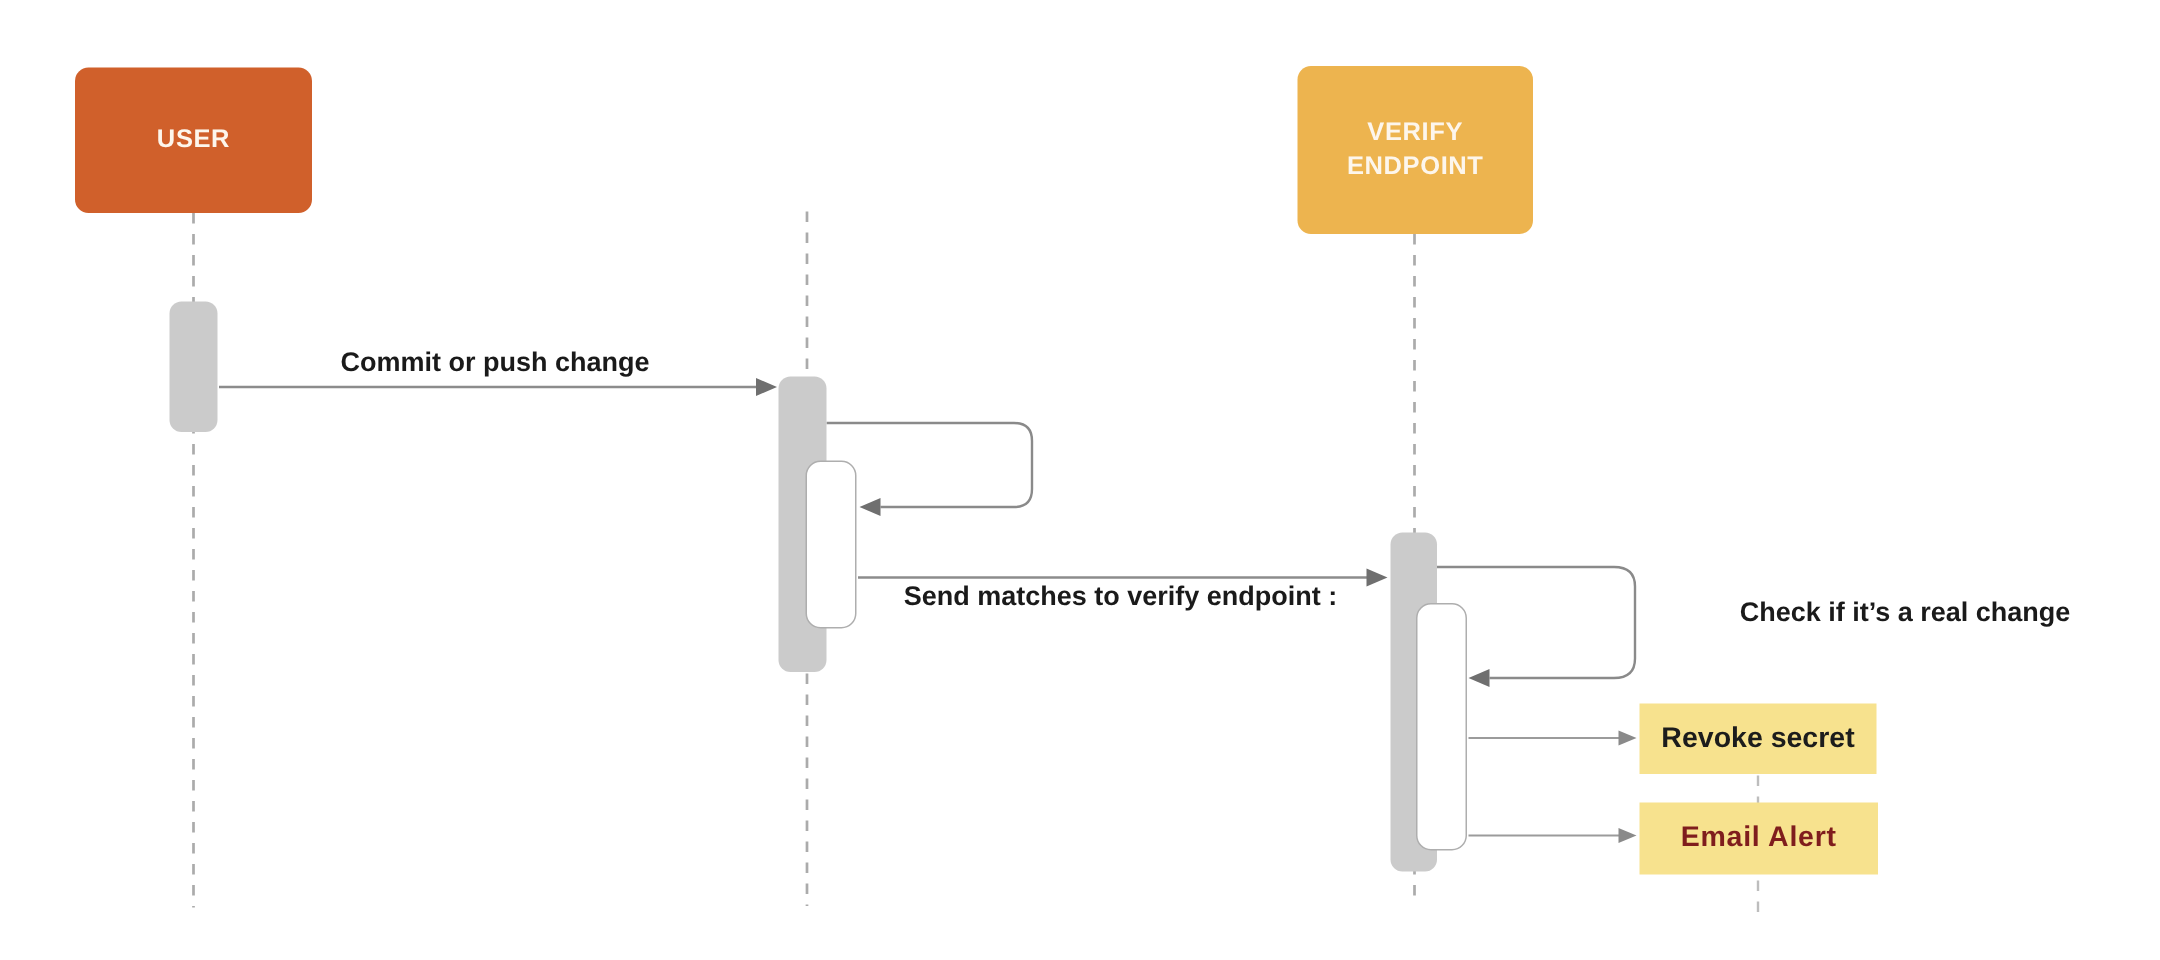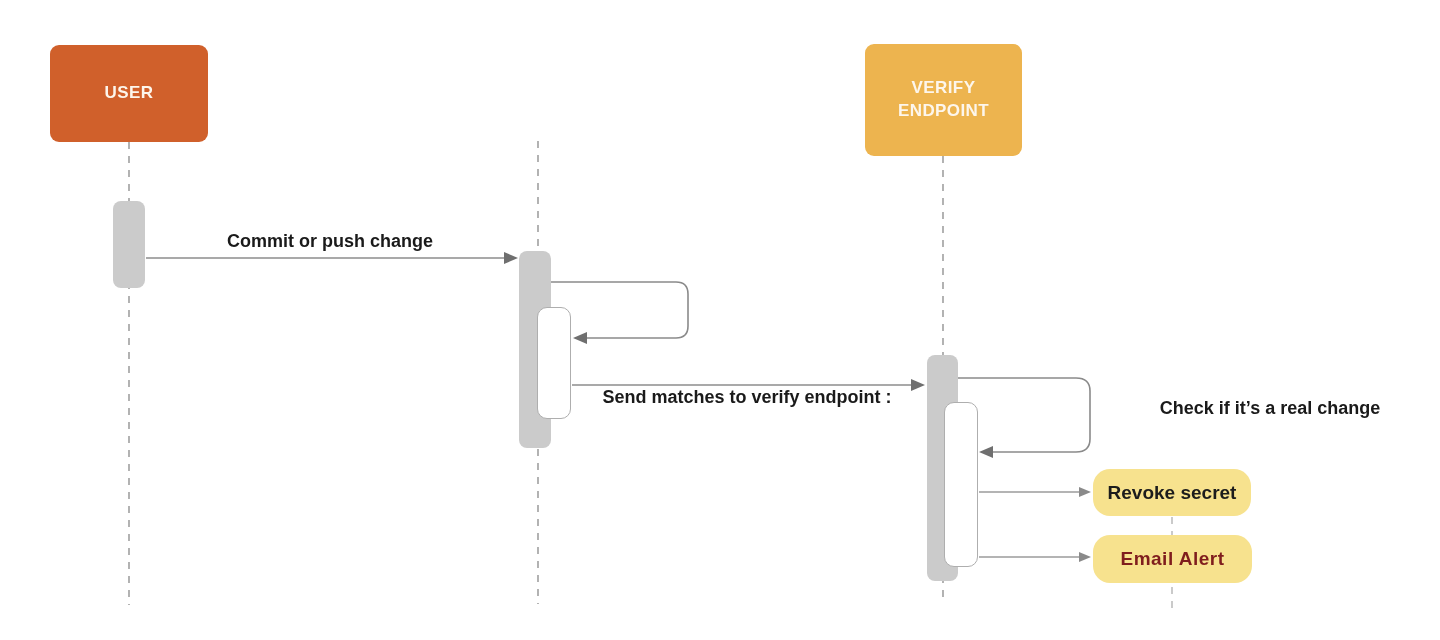--- a/index.html
+++ b/index.html
@@ -72,21 +72,21 @@
   }
   .lbl-commit { left: 160px;  top: 231px; width: 340px; }
   .lbl-regex  { left: 580px;  top: 252px; width: 310px; }
   .lbl-send   { left: 568px;  top: 351px; width: 358px; margin-top: 36px; }
   .lbl-check  { left: 1105px; top: 398px; width: 330px; }
   
   .note {
     position: absolute;
     z-index: 3;
     background: #f7e28e;
-    border-radius: 17px;
+    border-radius: 0;
     display: flex;
     align-items: center;
     justify-content: center;
     font-weight: bold;
     font-size: 19px;
     white-space: nowrap;
   }
   .note-revoke { left: 1093px; top: 469px; width: 158px; height: 47px; color: #1c1c1c; }
   .note-email  { left: 1093px; top: 535px; width: 159px; height: 48px; color: #7f1d1d; letter-spacing: 0.5px; }
 </style>

